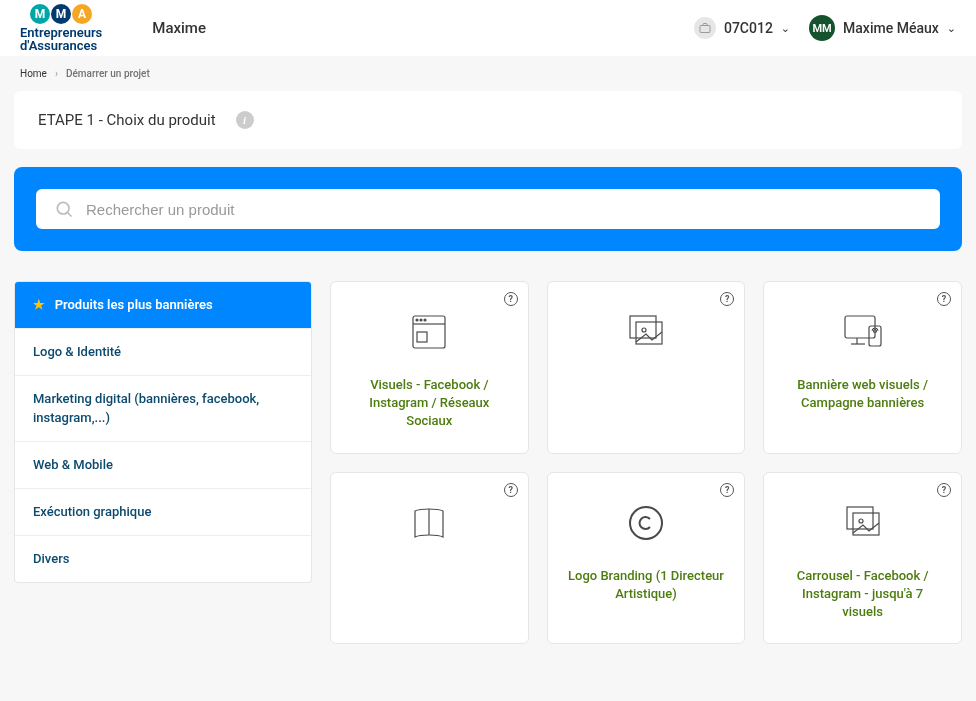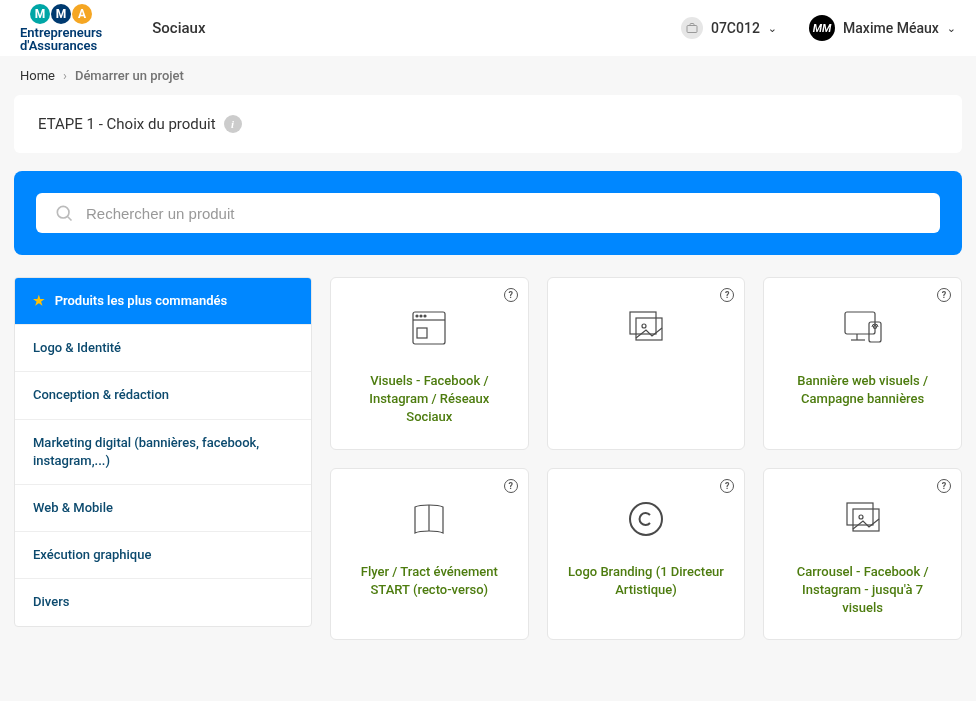--- a/index.html
+++ b/index.html
@@ -4,33 +4,33 @@
 <style>
 * { box-sizing: border-box; margin: 0; padding: 0; }
 body { font-family: -apple-system, BlinkMacSystemFont, "Segoe UI", Roboto, Helvetica, Arial, sans-serif; background: #f7f7f7; color: #333; font-size: 14px; }
 .header { background: #fff; height: 56px; display: flex; align-items: center; padding: 0 20px; justify-content: space-between; }
 .header-left { display: flex; align-items: center; gap: 50px; }
 .logo-block { display: flex; flex-direction: column; align-items: center; gap: 2px; }
 .logo-circles { display: flex; gap: 1px; }
 .logo-circle { width: 20px; height: 20px; border-radius: 50%; color: #fff; font-weight: bold; font-size: 12px; display: flex; align-items: center; justify-content: center; }
 .logo-tag { font-size: 13px; color: #003a70; text-align: left; line-height: 1; font-weight: 600; }
 .nav-link { font-size: 15px; color: #333; font-weight: 500; }
-.header-right { display: flex; align-items: center; gap: 32px; }
+.header-right { display: flex; align-items: center; gap: 19px; }
 .account-sel { display: flex; align-items: center; gap: 8px; cursor: pointer; }
 .briefcase-icon { width: 22px; height: 22px; background: #e6e6e6; border-radius: 50%; display: flex; align-items: center; justify-content: center; }
 .user-sel { display: flex; align-items: center; gap: 8px; cursor: pointer; }
 .avatar { width: 26px; height: 26px; border-radius: 50%; display: flex; align-items: center; justify-content: center; color: #fff; font-size: 11px; font-weight: 600; }
 .chev { font-size: 11px; color: #333; }
-.breadcrumb { padding: 12px 20px; font-size: 13px; color: #333; display: flex; align-items: flex-end; gap: 8px; }
+.breadcrumb { padding: 12px 20px; font-size: 10px; color: #333; display: flex; align-items: flex-end; gap: 8px; }
 .breadcrumb .current { color: #737373; font-weight: 500; }
 .breadcrumb .caret { color: #999; }
 .content { padding: 0 14px 20px; }
-.step-bar { background: #fff; border-radius: 6px; padding: 20px 24px; display: flex; align-items: center; gap: 8px; font-size: 15px; margin-bottom: 18px; text-align: right; }
+.step-bar { background: #fff; border-radius: 6px; padding: 20px 24px; display: flex; align-items: center; gap: 20px; font-size: 15px; margin-bottom: 18px; text-align: right; }
 .step-bar .info-icon { width: 18px; height: 18px; border-radius: 50%; background: #ccc; color: #fff; font-size: 11px; font-weight: bold; display: flex; align-items: center; justify-content: center; font-style: italic; font-family: Georgia, serif; }
-.search-wrap { background: #0087ff; border-radius: 8px; padding: 22px; margin-bottom: 22px; }
+.search-wrap { background: #0087ff; border-radius: 8px; padding: 22px; margin-bottom: 30px; }
 .search-box { background: #fff; border-radius: 6px; display: flex; align-items: center; padding: 10px 18px; gap: 12px; }
 .search-box input { border: none; outline: none; flex: 1; font-size: 15px; color: #333; }
 .search-box input::placeholder { color: #999; }
 .search-icon-svg { width: 20px; height: 20px; color: #bbb; }
 .main-grid { display: flex; gap: 18px; align-items: flex-start; }
 .sidebar { width: 298px; background: #fff; border-radius: 4px; border: 1px solid #e6e6e6; overflow: hidden; }
 .sidebar-item { padding: 14px 18px; border-bottom: 1px solid #eee; font-size: 13px; color: #0c4a6e; cursor: pointer; font-weight: 500; line-height: 1.4; }
 .sidebar-item:last-child { border-bottom: none; }
 .sidebar-item.active { background: #0087ff; color: #fff; display: flex; align-items: center; gap: 10px; font-weight: 600; }
 .star-icon { color: #ffc107; }
@@ -47,35 +47,35 @@
 <div class="header">
   <div class="header-left">
     <div class="logo-block">
       <div class="logo-circles">
         <span class="logo-circle" style="background: rgb(0, 166, 166);">M</span>
         <span class="logo-circle" style="background: rgb(0, 58, 112);">M</span>
         <span class="logo-circle" style="background: rgb(245, 166, 35);">A</span>
       </div>
       <div class="logo-tag">Entrepreneurs<br>d'Assurances</div>
     </div>
-    <div class="nav-link">Sociaux</div>
+    <div class="nav-link">Maxime</div>
   </div>
   <div class="header-right">
     <div class="account-sel">
       <span class="briefcase-icon">
         <svg width="12" height="12" viewBox="0 0 24 24" fill="none" stroke="#999" stroke-width="2">
             <rect x="2" y="7" width="20" height="14" rx="2"></rect>
             <path d="M16 7V5a2 2 0 0 0-2-2h-4a2 2 0 0 0-2 2v2"></path>
           </svg>
       </span>
       <span style="font-weight:500">07C012</span>
       <span class="chev">⌄</span>
     </div>
     <div class="user-sel">
-      <span class="avatar" style="background: #000000; font-style: italic;">MM</span>
+      <span class="avatar" style="background: #14532d;">MM</span>
       <span style="font-weight:500">Maxime Méaux</span>
       <span class="chev">⌄</span>
     </div>
   </div>
 </div>
 
 <div class="breadcrumb">
   <span>Home</span>
   <span class="caret">›</span>
   <span class="current">Démarrer un projet</span>
@@ -95,24 +95,23 @@
           <line x1="21" y1="21" x2="16.5" y2="16.5"></line>
         </svg>
       <input type="text" placeholder="Rechercher un produit" style="">
     </div>
   </div>
 
   <div class="main-grid">
     <div class="sidebar">
       <div class="sidebar-item active">
         <span class="star-icon">★</span>
-        <span>Produits les plus commandés</span>
+        <span>Produits les plus bannières</span>
       </div>
       <div class="sidebar-item"><span>Logo &amp; Identité</span></div>
-      <div class="sidebar-item"><span>Conception &amp; rédaction</span></div>
       <div class="sidebar-item"><span>Marketing digital (bannières, facebook, instagram,...)</span></div>
       <div class="sidebar-item"><span>Web &amp; Mobile</span></div>
       <div class="sidebar-item"><span>Exécution graphique</span></div>
       <div class="sidebar-item"><span>Divers</span></div>
 
     </div>
 
     <div class="cards">
       <div class="card">
         <div class="card-help">?</div>
@@ -154,21 +153,20 @@
         <div class="card-title">Bannière web visuels / Campagne bannières</div>
       </div>
       <div class="card">
         <div class="card-help">?</div>
         <div class="card-icon">
           <svg viewBox="0 0 48 48">
               <path d="M24 10 C18 10 14 10 10 12 L10 38 C14 36 18 36 24 36 C30 36 34 36 38 38 L38 12 C34 10 30 10 24 10 Z"></path>
               <line x1="24" y1="10" x2="24" y2="36"></line>
             </svg>
         </div>
-        <div class="card-title">Flyer / Tract événement START (recto-verso)</div>
       </div>
       <div class="card">
         <div class="card-help">?</div>
         <div class="card-icon">
           <svg viewBox="0 0 48 48">
               <circle cx="24" cy="24" r="16" stroke-width="2"></circle>
               <path d="M28 20 a6 6 0 1 0 0 8" stroke-width="2"></path>
             </svg>
         </div>
         <div class="card-title">Logo Branding (1 Directeur Artistique)</div>

